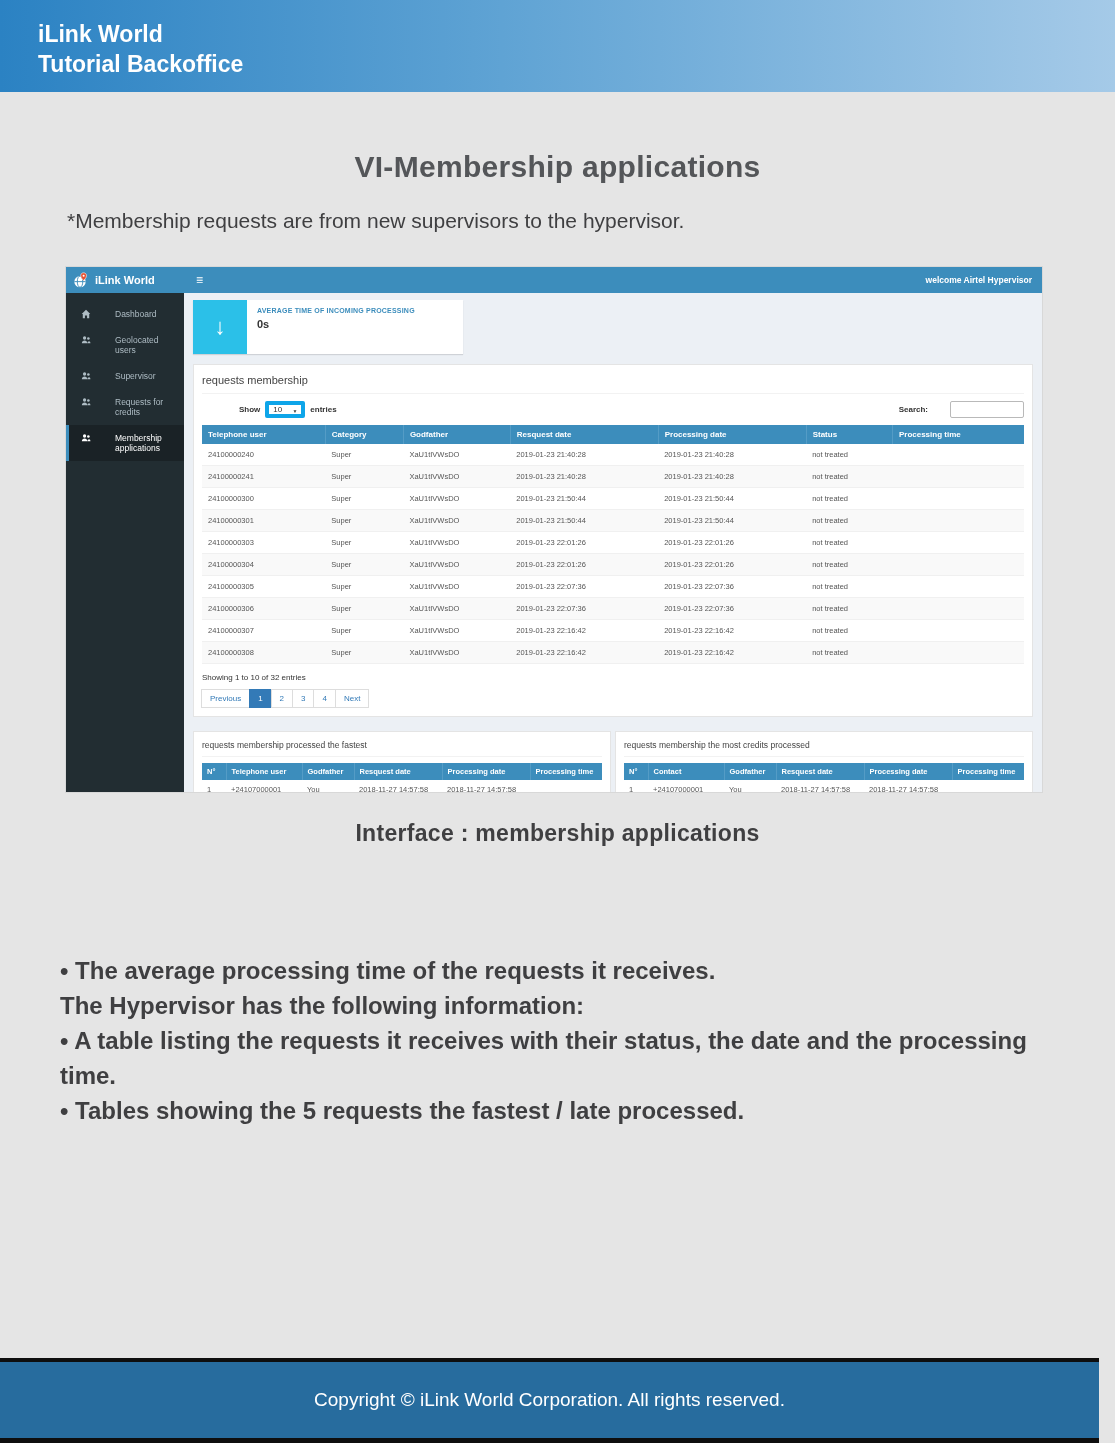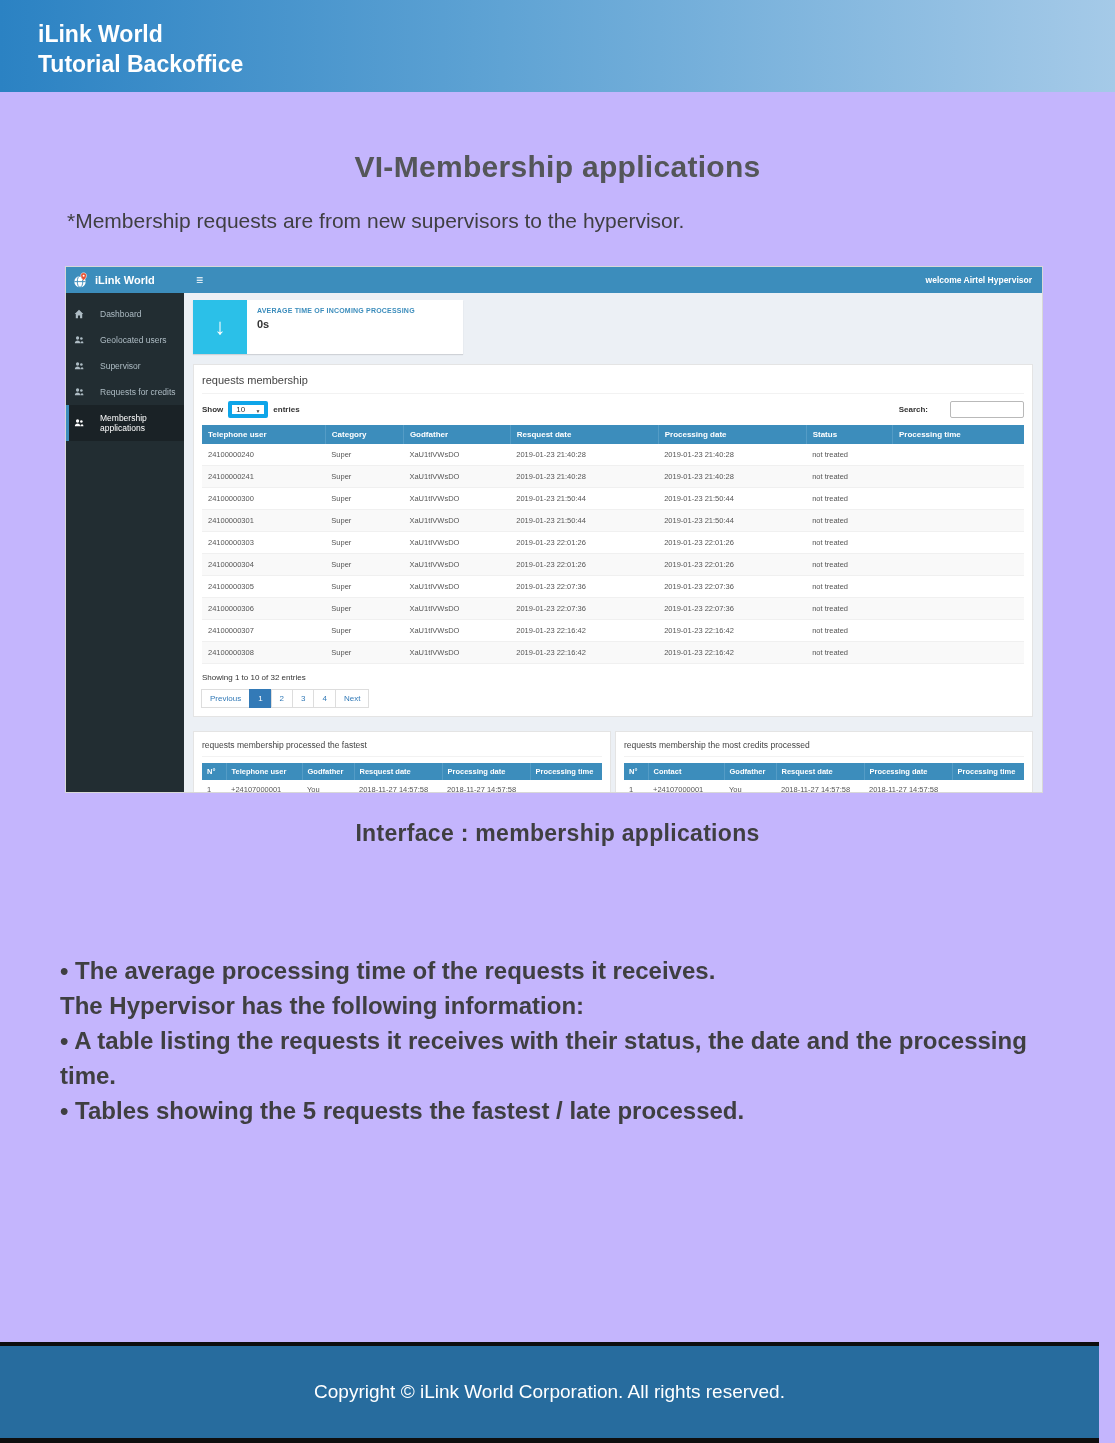--- a/index.html
+++ b/index.html
@@ -1,56 +1,56 @@
 <!DOCTYPE html>
 <html><head>
 <meta charset="utf-8">
 <style>
   * { margin:0; padding:0; box-sizing:border-box; }
   body { background:#ffffff; font-family:"Liberation Sans", sans-serif; }
-  .page { position:relative; width:1115px; height:1443px; background:#c4b5fd; overflow:hidden; }
+  .page { position:relative; width:1115px; height:1443px; background:#e5e5e5; overflow:hidden; }
 
   
   .doc-header { height:92px; background:linear-gradient(to right,#2b82c3 0%,#5fa3d4 45%,#a5cae8 100%);
     color:#fff; padding:19px 0 0 38px; font-size:23px; font-weight:600; line-height:30px; }
 
   .doc-title { margin-top:58px; text-align:center; font-size:30px; font-weight:bold; color:#545659; letter-spacing:.3px; }
   .doc-subtitle { margin:25px 0 0 67px; font-size:21px; color:#3f3f41; }
 
   
   .shot { margin:33px 0 0 65px; width:978px; height:527px; border:1px solid #d8d8d8;
     display:flex; flex-direction:column; font-family:"Liberation Sans", sans-serif; }
   .app-topbar { height:26px; background:#3c8dbc; display:flex; color:#fff; flex:0 0 26px; }
   .brand { width:118px; display:flex; align-items:center; gap:6px; padding-left:6px; font-size:11px; font-weight:bold; }
   .brand svg { width:17px; height:17px; display:block; }
   .topbar-main { flex:1; display:flex; align-items:center; justify-content:space-between; padding:0 10px 0 12px; }
   .hamburger { font-size:12px; font-weight:bold; cursor:pointer; }
   .welcome { font-size:8.5px; font-weight:bold; }
 
   .app-body { flex:1; display:flex; overflow:hidden; }
   .sidebar { width:118px; background:#222d32; padding-top:8px; flex:0 0 118px; }
-  .side-item { display:flex; align-items:center; gap:16px; padding:8px 5px; font-size:8.5px; color:#aebcc4; border-left:3px solid transparent; }
+  .side-item { display:flex; align-items:flex-start; gap:24px; padding:8px 12px; font-size:8.5px; color:#aebcc4; border-left:3px solid transparent; }
   .side-item .side-icon { width:10px; height:10px; flex:0 0 10px; }
   .side-item svg { width:10px; height:10px; fill:currentColor; display:block; }
   .side-item.active { background:#1a2226; color:#fff; border-left:3px solid #3c8dbc; }
 
   .content { flex:1; background:#ecf0f5; padding:7px 9px; overflow:hidden; }
 
   .info-card { width:270px; height:54px; background:#fff; display:flex; box-shadow:0 1px 1px rgba(0,0,0,.12); }
   .info-icon { width:54px; flex:0 0 54px; background:#2bc0e8; color:#fff; display:flex; align-items:center; justify-content:center; font-size:22px; font-weight:bold; }
   .info-text { padding:7px 10px; }
   .info-label { font-size:7px; font-weight:bold; color:#3c8dbc; letter-spacing:.2px; }
   .info-value { font-size:11px; font-weight:bold; color:#333; margin-top:4px; }
 
   .card { background:#fff; border:1px solid #e4e4e4; }
   .main-card { margin-top:10px; padding:7px 8px 8px; }
   .card-title { font-size:11px; color:#444; padding:2px 0 7px; border-bottom:1px solid #f2f2f2; margin-bottom:7px; }
 
   .controls { display:flex; justify-content:space-between; align-items:center; font-size:8px; font-weight:bold; color:#333; margin:2px 0 7px; }
-  .show-group { display:flex; align-items:center; gap:5px; }
+  .show-group { display:flex; align-items:center; gap:5px;margin-left:37px; }
   .select-box { display:inline-flex; align-items:flex-end; justify-content:space-between; width:40px; height:17px;
     border:4px solid #0ea5e9; border-radius:2px; background:#fff; padding:0 4px; font-weight:normal; cursor:pointer; }
   .select-caret { font-size:5px; color:#444; }
   .search-group { display:flex; align-items:center; gap:22px; }
   .search-input { width:74px; height:17px; border:1px solid #b9b9b9; border-radius:2px; background:#fff; font-size:8px; padding:0 3px; }
 
   table.data-table { width:100%; border-collapse:collapse; table-layout:fixed; }
   .data-table thead th { background:#3c8dbc; color:#fff; text-align:left; font-size:8px; font-weight:bold;
     padding:5px 6px; border-left:1px solid #549cc6; }
   .data-table thead th:first-child { border-left:none; }
@@ -72,21 +72,21 @@
   .half-title { font-size:8.5px; color:#444; padding:2px 0 6px; border-bottom:1px solid #f2f2f2; margin-bottom:6px; }
   .half .data-table thead th { font-size:7.5px; padding:4px 5px; }
   .half .data-table tbody td { padding:5px 5px; }
   .half .h0{width:6%} .half .h1{width:19%} .half .h2{width:13%} .half .h3{width:22%}
   .half .h4{width:22%} .half .h5{width:18%}
 
   .doc-caption { text-align:center; margin-top:27px; font-size:23px; font-weight:bold; color:#3f3f41; letter-spacing:.3px; }
 
   .doc-body { margin:106px 0 0 60px; width:1010px; font-size:24px; font-weight:bold; color:#3f3f41; line-height:35px; }
 
-  .doc-footer { position:absolute; left:0; right:16px; bottom:0; height:101px; background:#276c9e;
+  .doc-footer { position:absolute; left:0; right:16px; bottom:0; height:85px; background:#276c9e;
     border-top:4px solid #0e0e0e; border-bottom:5px solid #0e0e0e;
     display:flex; align-items:center; justify-content:center; color:#fff; font-size:19px; }
 </style>
 </head>
 <body>
 
 <div class="page">
 
   <header class="doc-header">
     <div>iLink World</div>

